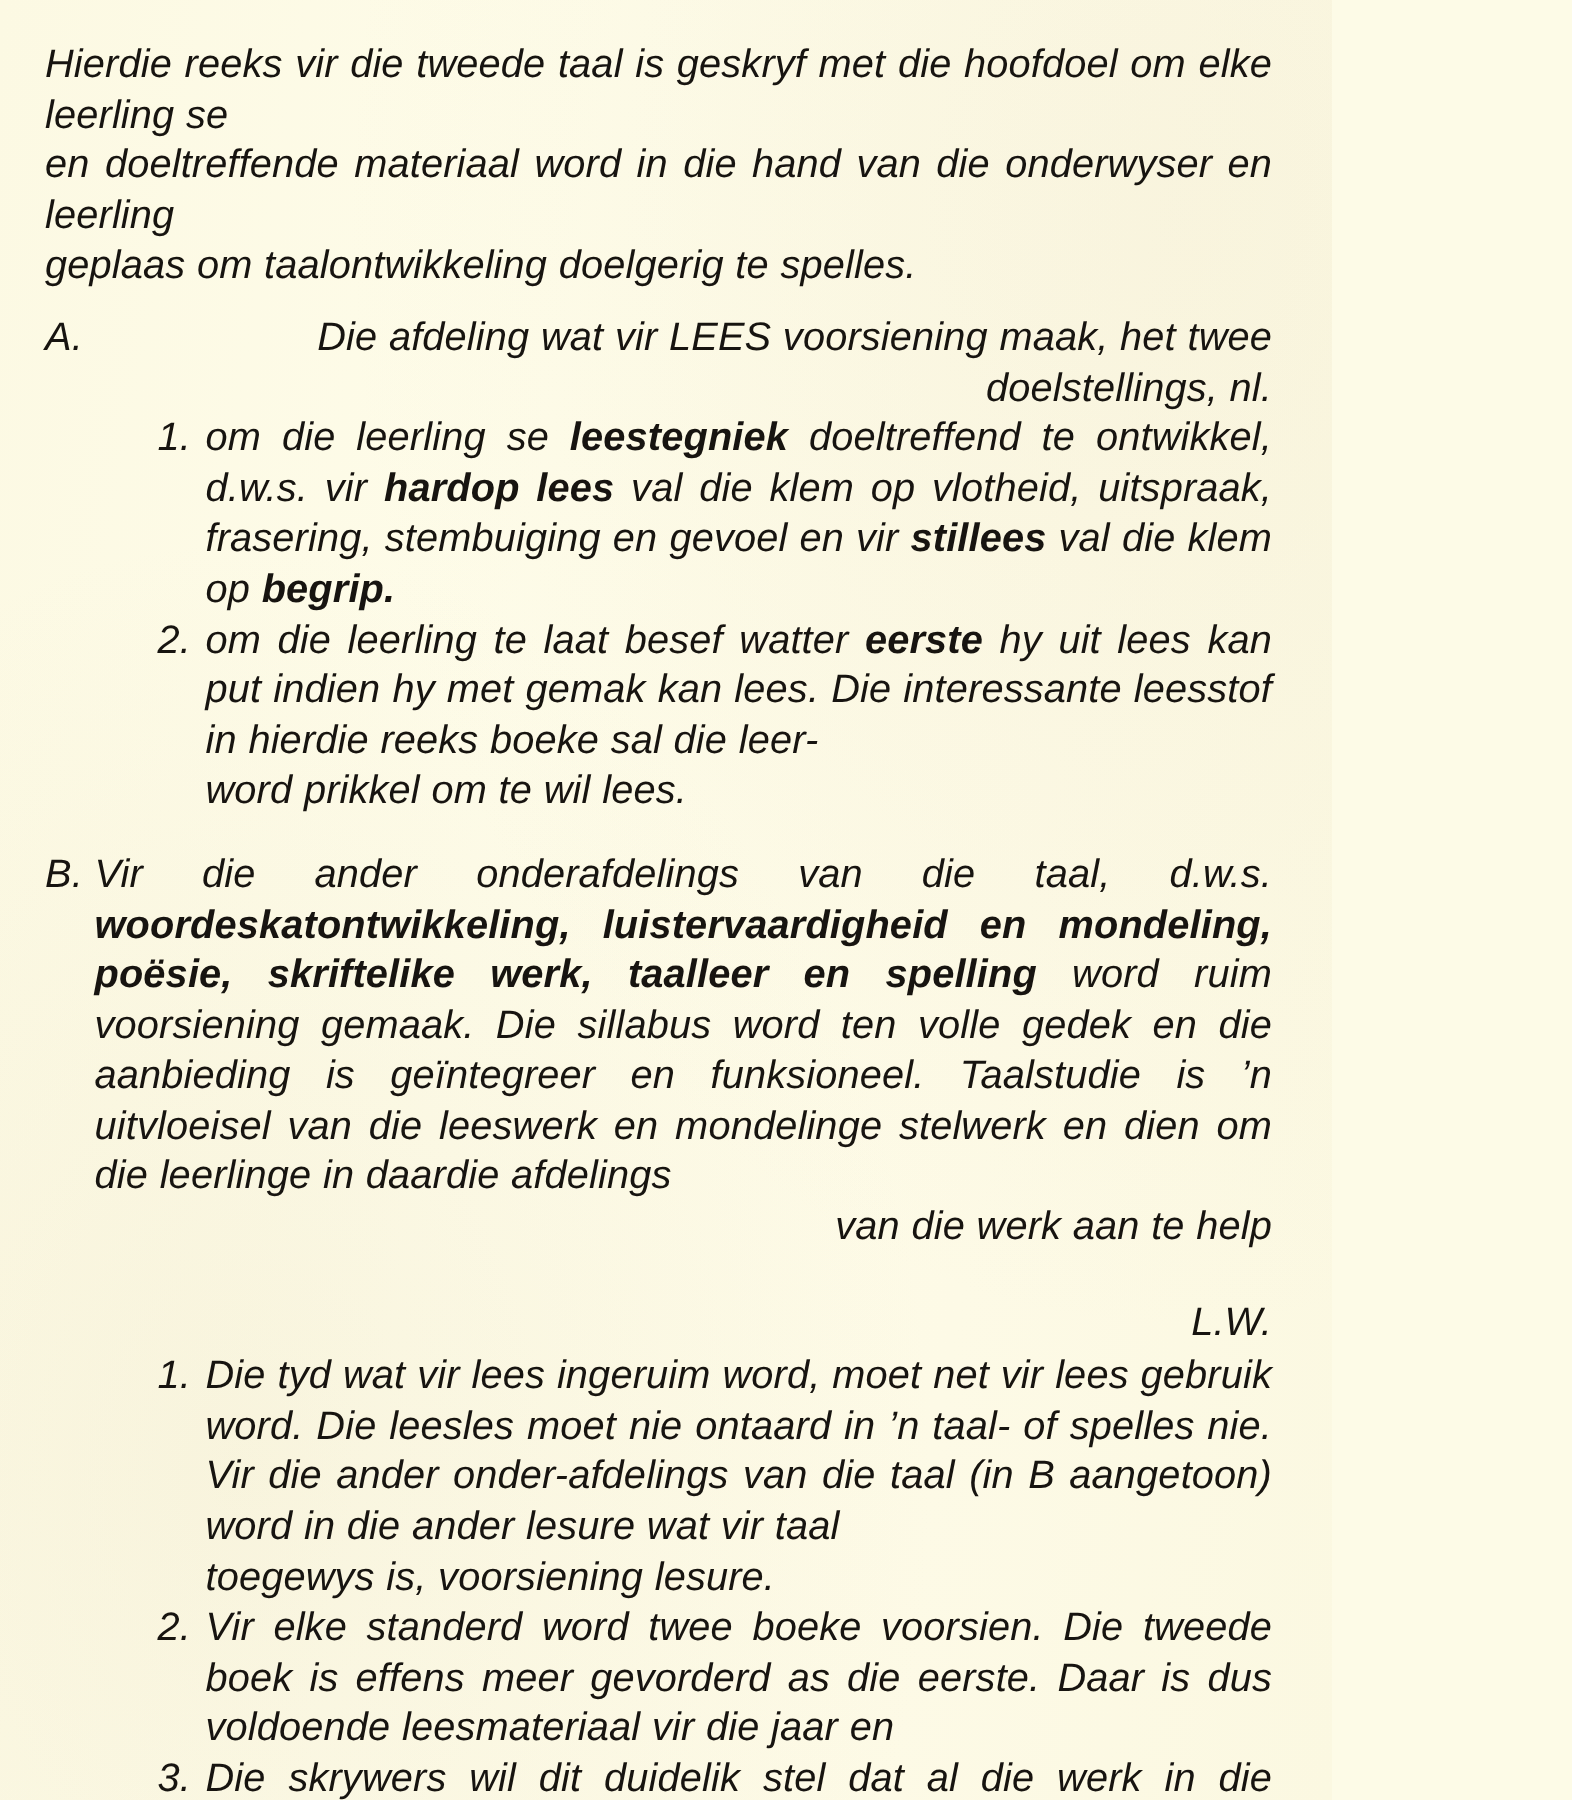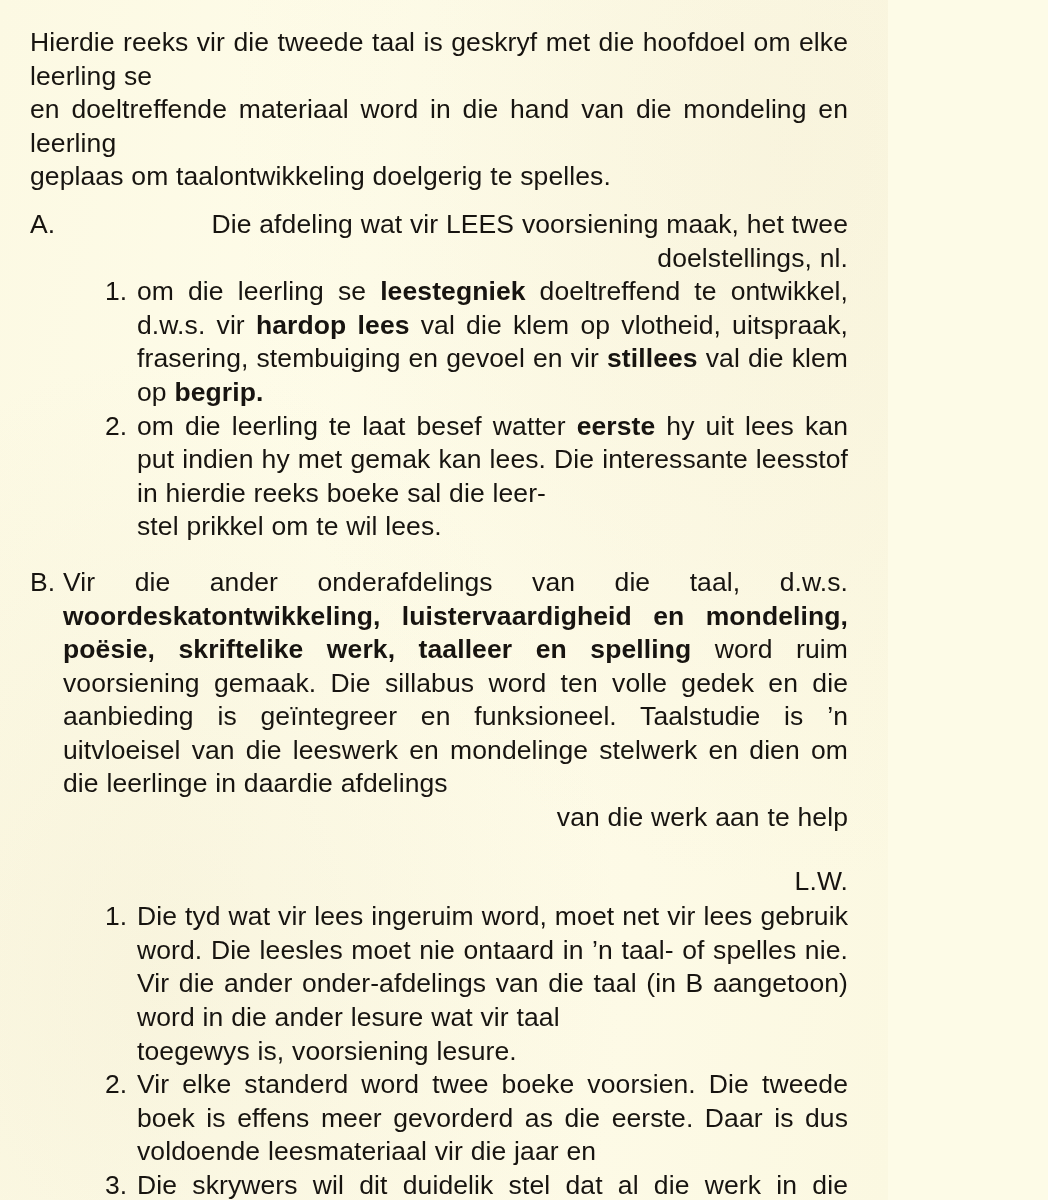--- a/index.html
+++ b/index.html
@@ -17,20 +17,21 @@
   .page {
     position: relative;
     width: 888px;
     height: 1200px;
     background:
       radial-gradient(ellipse at 18% 82%, rgba(226,214,178,0.20) 0%, rgba(226,214,178,0) 45%),
       radial-gradient(ellipse at 88% 12%, rgba(226,214,178,0.16) 0%, rgba(226,214,178,0) 50%),
       linear-gradient(100deg, #fcf9e3 0%, #fefce9 38%, #fdfae6 72%, #fbf8e1 100%);
     box-sizing: border-box;
     padding: 26px 40px 0 30px;
+    font-style: italic;
   }
   .ink {
     font-size: 26.5px;
     line-height: 33.6px;
     letter-spacing: 0.1px;
     word-spacing: 0.3px;
   }
   
   .intro {
     text-align: justify;
@@ -111,37 +112,37 @@
     display: block;
   }
 </style>
 </head>
 <body>
 
 <div class="page">
 
   <div class="ink intro">
     <span class="line">Hierdie reeks vir die tweede taal is geskryf met die hoofdoel om elke leerling se</span>
-    <span class="line">en doeltreffende materiaal word in die hand van die mondeling en leerling</span>
+    <span class="line">en doeltreffende materiaal word in die hand van die onderwyser en leerling</span>
     <span class="line last">geplaas om taalontwikkeling doelgerig te spelles.</span>
   </div>
 
   <div class="sec ink">
     <div class="sec-marker">A.</div>
     <div class="sec-body">
       <p class="sec-lead">Die afdeling wat vir LEES voorsiening maak, het twee doelstellings, nl.</p>
 
       <ul class="numlist indent-1">
         <li>
           <span class="num-marker">1.</span>
           <span class="num-body"><span>om die leerling se </span><b>leestegniek</b><span> doeltreffend te ontwikkel, d.w.s. vir </span><b>hardop</b><span> </span><b>lees</b><span> val die klem op vlotheid, uitspraak, frasering, stembuiging en gevoel en vir </span><b>stillees</b><span> val die klem op </span><b>begrip.</b></span>
         </li>
         <li>
           <span class="num-marker">2.</span>
-          <span class="num-body"><span>om die leerling te laat besef watter </span><b>eerste</b><span> hy uit lees kan put indien hy met gemak kan lees. Die interessante leesstof in hierdie reeks boeke sal die leer-</span><span class="line last">stel prikkel om te wil lees.</span></span>
+          <span class="num-body"><span>om die leerling te laat besef watter </span><b>eerste</b><span> hy uit lees kan put indien hy met gemak kan lees. Die interessante leesstof in hierdie reeks boeke sal die leer-</span><span class="line last">word prikkel om te wil lees.</span></span>
         </li>
       </ul>
     </div>
   </div>
 
   <div class="sec ink" style="margin-top:22px;">
     <div class="sec-marker">B.</div>
     <div class="sec-body">
       <p class="sec-para"><span>Vir die ander onderafdelings van die taal, d.w.s. </span><b>woordeskatontwikkeling, luistervaardigheid en mondeling, poësie, skriftelike werk, taalleer en spelling</b><span> word ruim voorsiening gemaak. Die sillabus word ten volle gedek en die aanbieding is geïntegreer en funksioneel. Taalstudie is ’n uitvloeisel van die leeswerk en mondelinge stelwerk en dien om die leerlinge in daardie afdelings</span><span class="line last">van die werk aan te help</span></p>
 

